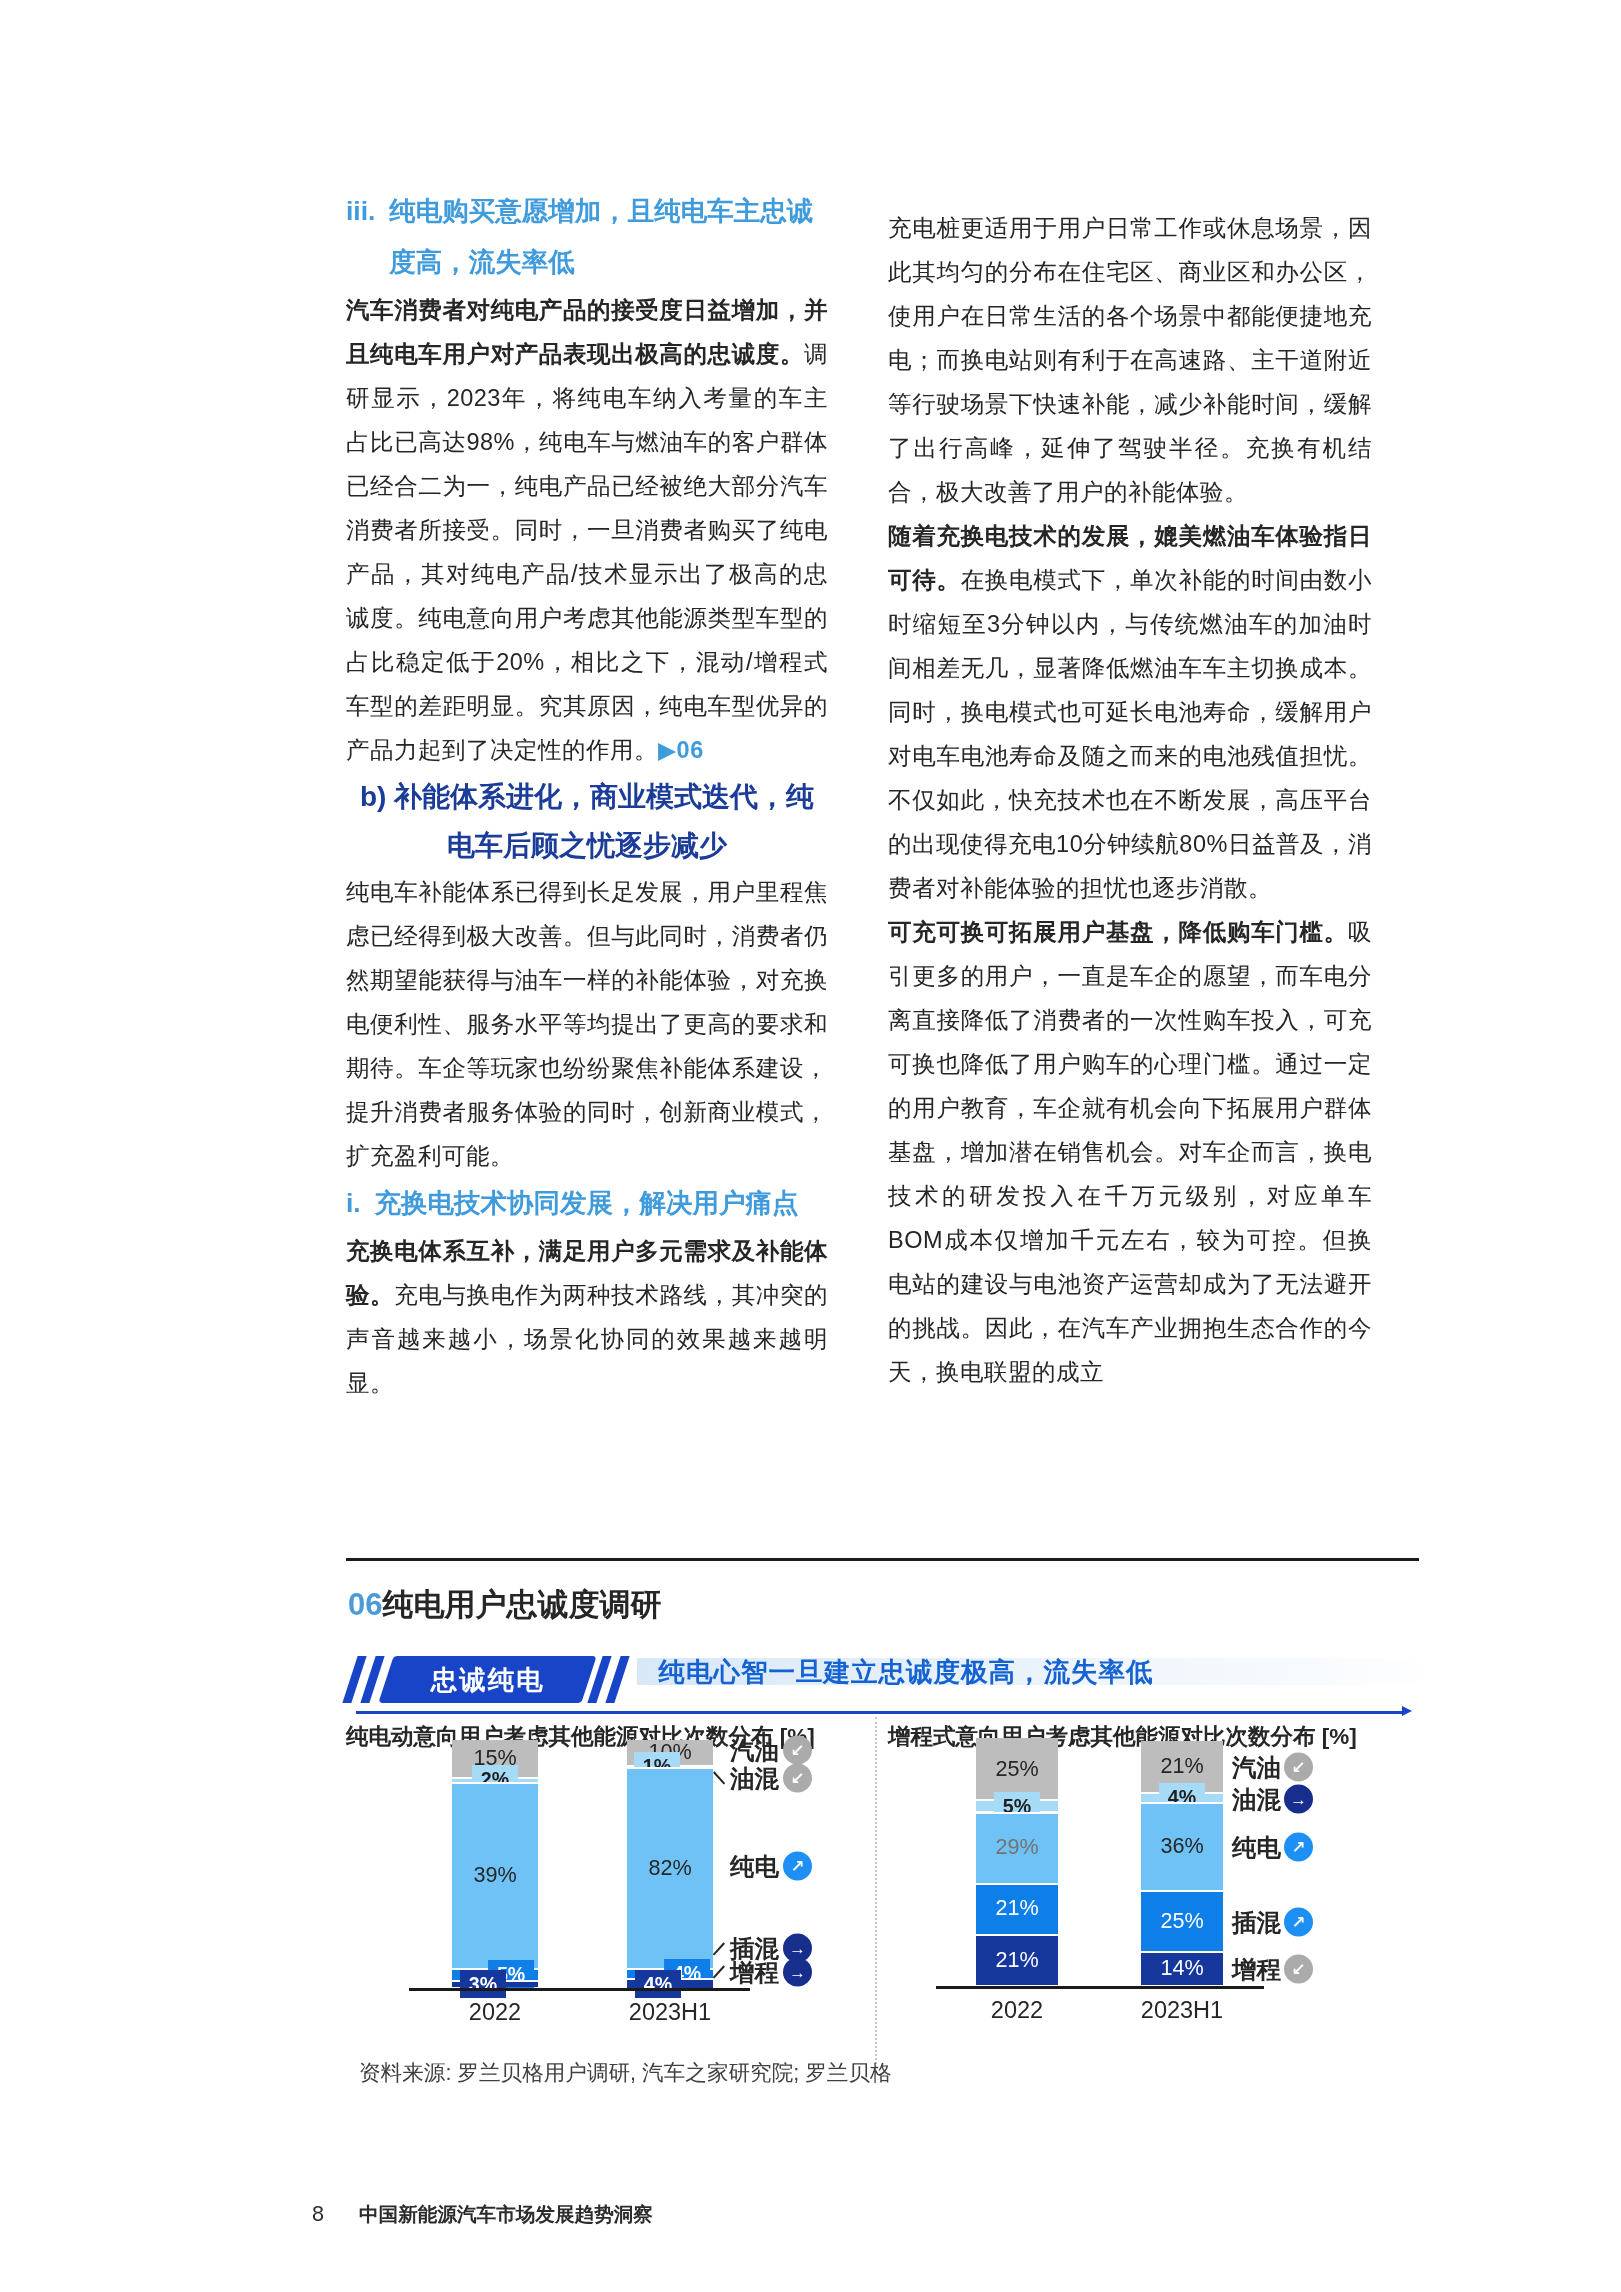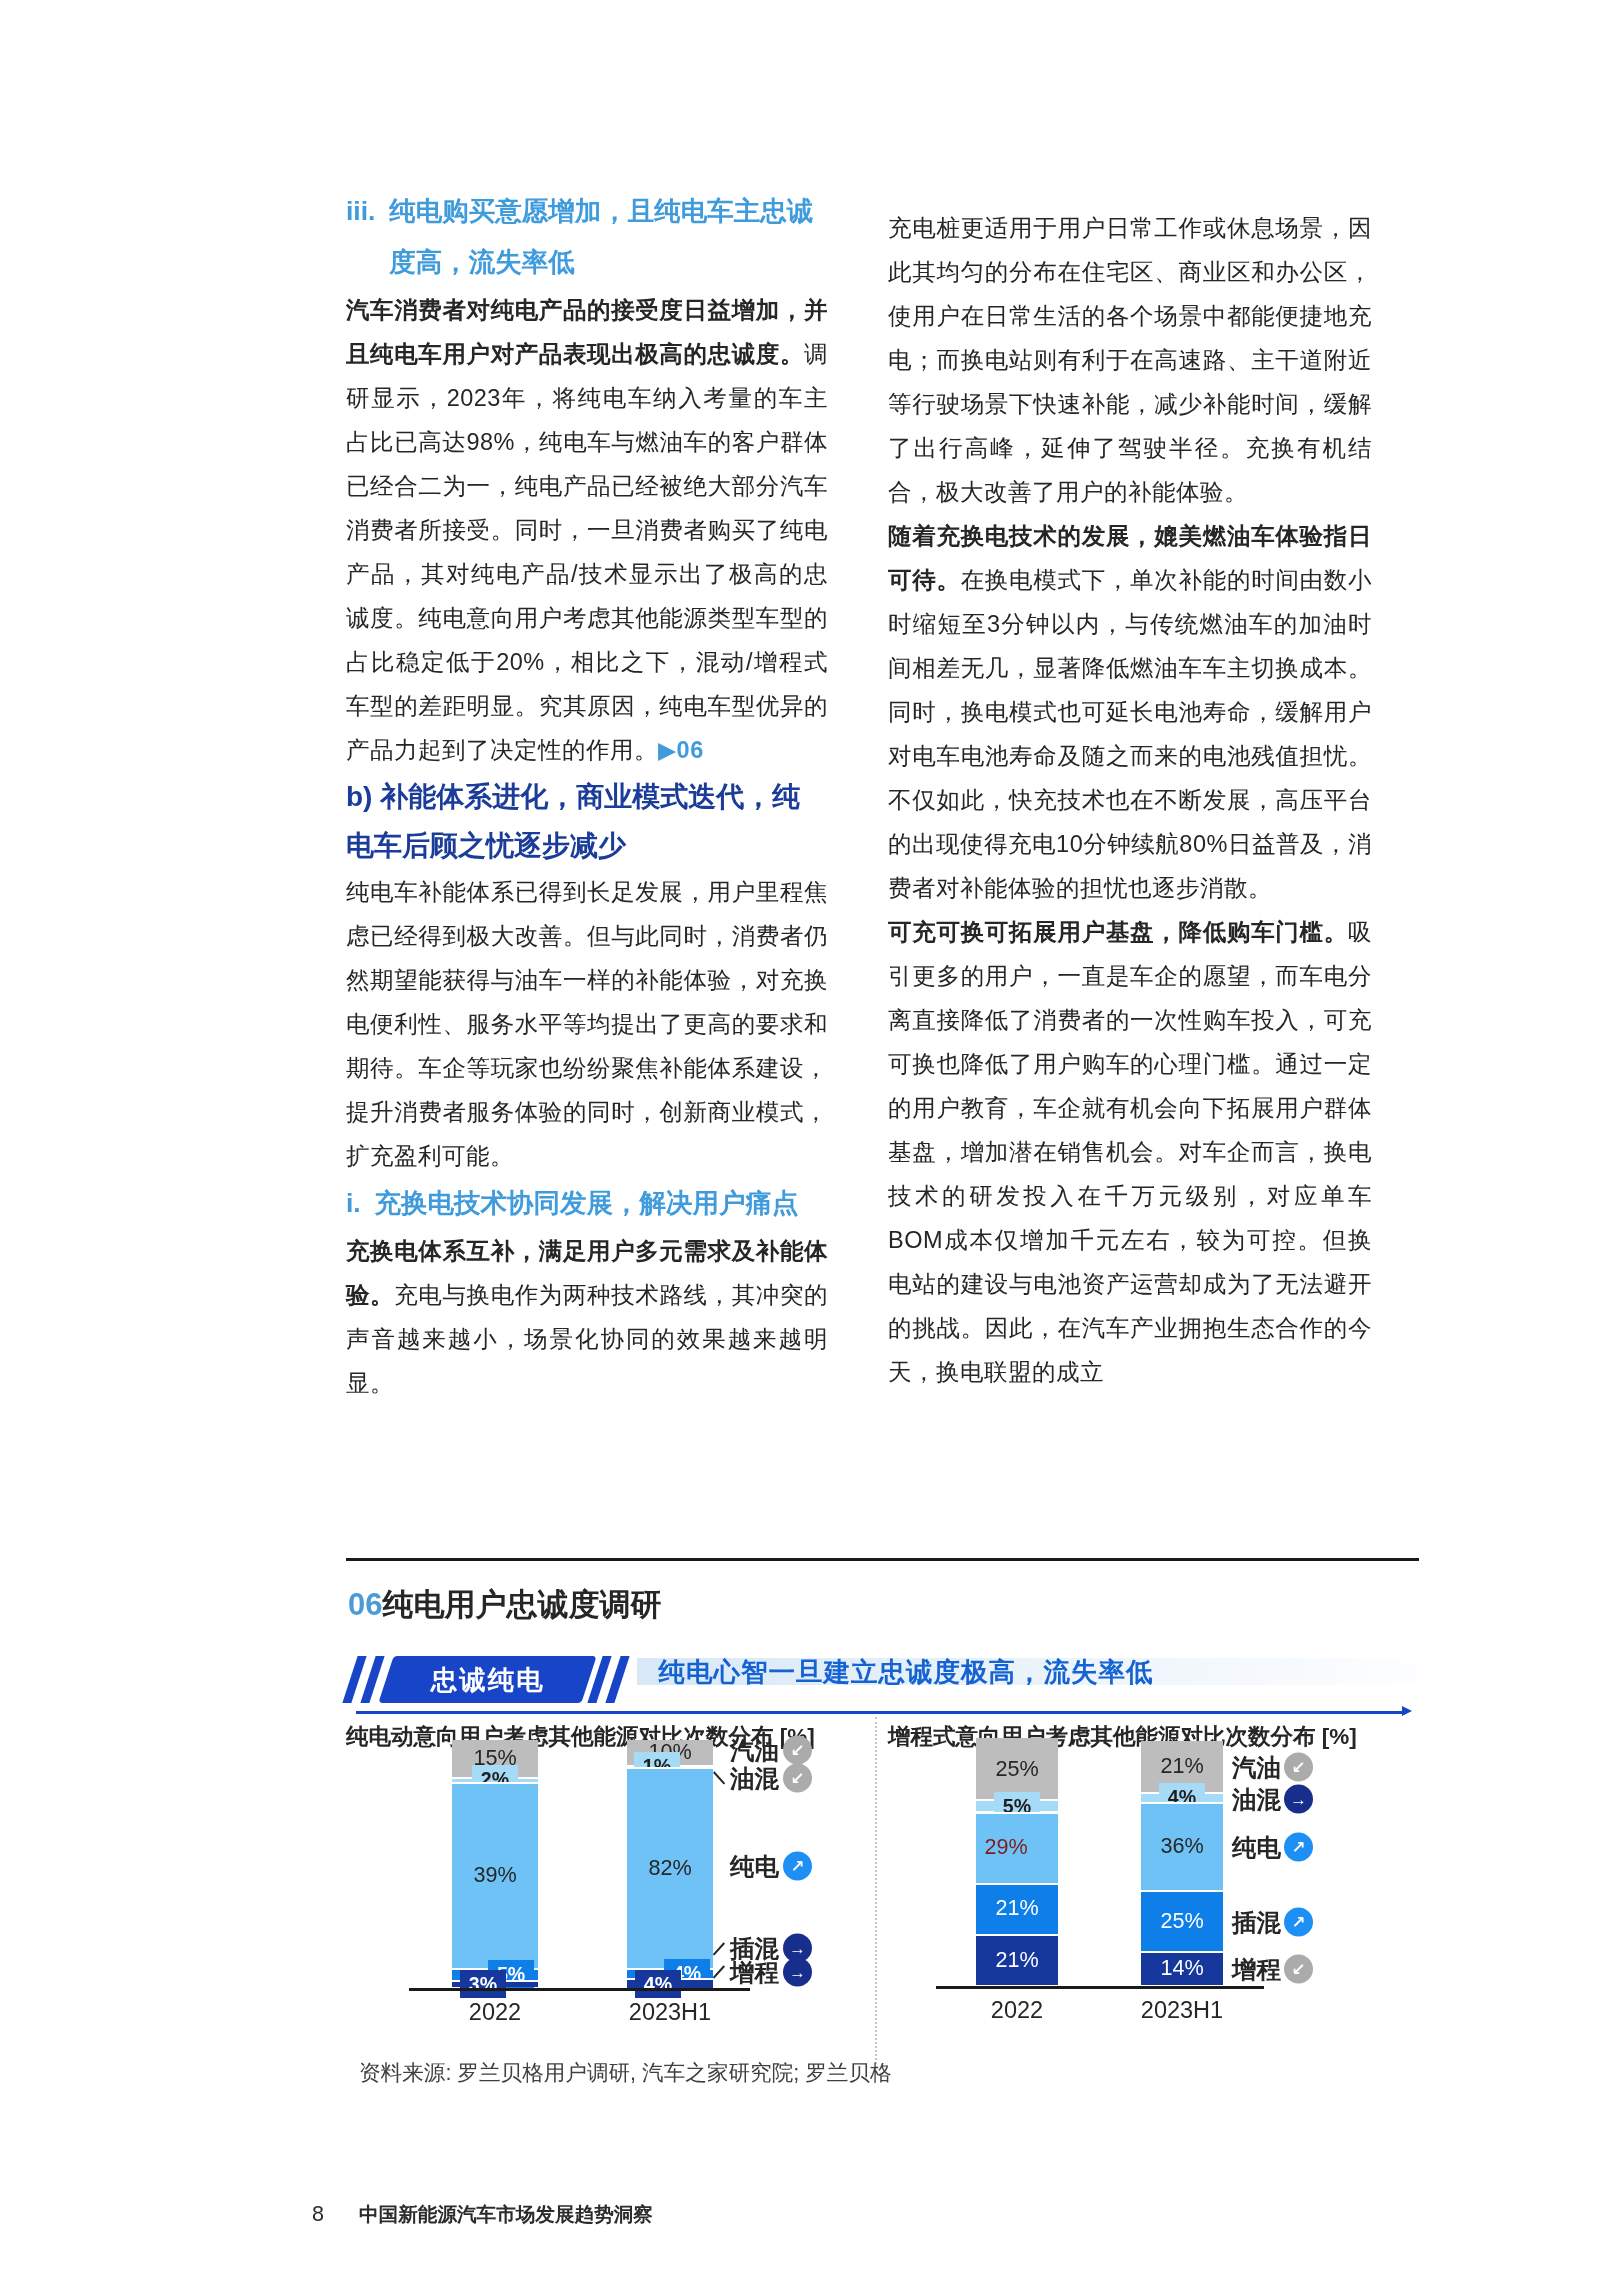--- a/index.html
+++ b/index.html
@@ -8,21 +8,21 @@
 
   
   .col{position:absolute;top:186px;text-align:justify}
   #col-left{left:346px;width:482px}
   #col-right{left:888px;width:484px}
   p.body{font-size:23.5px;line-height:44px;margin:0;letter-spacing:0.5px}
   p.body b{font-weight:bold}
   h3.light{color:#3F9BDC;font-size:26.5px;line-height:51px;font-weight:bold;margin:0;
            display:flex;gap:13.7px;text-align:left;align-items:flex-start}
   h3.light .hnum{flex:0 0 auto}
-  h2.navy{color:#1B3D99;font-size:28px;line-height:49px;font-weight:bold;margin:0;text-align:left}
+  h2.navy{color:#1B3D99;font-size:28px;line-height:49px;font-weight:bold;margin:0;text-align:center}
   .mt30{margin-top:29px}.mt40{margin-top:39px}.mt18{margin-top:17.6px}
   .mt28{margin-top:27.4px}.mt16{margin-top:15.7px}.mt36{margin-top:35px}.mt26{margin-top:25.5px}
   .ref{color:#3F9BDC;font-weight:bold;white-space:nowrap}
 
   
   #fig-rule{position:absolute;left:346px;top:1558px;width:1073px;height:2.9px;background:#1a1a1a}
   #fig-head{position:absolute;left:348px;top:1584px;display:flex;align-items:baseline}
   #fig-num{color:#4A9BD8;font-size:31px;font-weight:bold}
   #fig-title{color:#262626;font-size:31px;font-weight:bold}
 
@@ -147,21 +147,21 @@
     <div class="lg-icon" style="left: 437px; top: 251px; background: rgb(24, 46, 140);">→</div>
     <div class="connector" style="left: 372px; top: 243px; transform: rotate(42deg);"></div>
   </div>
 <div class="chart" id="chart-right">
     <div class="chart-title">增程式意向用户考虑其他能源对比次数分布 [%]</div>
     <div class="seg" style="left: 88px; top: 17px; width: 82px; height: 61px; background: rgb(189, 189, 189); border-top: none;"></div>
     <div class="seg-label" style="left: 129px; top: 48px; color: rgb(38, 38, 38);">25%</div>
     <div class="seg" style="left: 88px; top: 78px; width: 82px; height: 12.3px; background: rgb(166, 219, 248); border-top: 2px solid rgb(255, 255, 255);"></div>
     <div class="chip" style="background: rgb(166, 219, 248); color: rgb(31, 31, 31); left: 129px; top: 85px; transform: translate(-50%, -50%);">5%</div>
     <div class="seg" style="left: 88px; top: 91px; width: 82px; height: 71px; background: rgb(111, 194, 246); border-top: 2px solid rgb(255, 255, 255);"></div>
-    <div class="seg-label" style="left: 118px; top: 126px; color: #7f1d1d;">29%</div>
+    <div class="seg-label" style="left: 129px; top: 126px; color: #737373;">29%</div>
     <div class="seg" style="left: 88px; top: 162px; width: 82px; height: 51px; background: rgb(14, 126, 232); border-top: 2px solid rgb(255, 255, 255);"></div>
     <div class="seg-label" style="left: 129px; top: 187px; color: rgb(255, 255, 255);">21%</div>
     <div class="seg" style="left: 88px; top: 213px; width: 82px; height: 51px; background: rgb(22, 56, 157); border-top: 2px solid rgb(255, 255, 255);"></div>
     <div class="seg-label" style="left: 129px; top: 239px; color: rgb(255, 255, 255);">21%</div>
     <div class="cat" style="left: 129px; top: 276px;">2022</div>
     <div class="seg" style="left: 253px; top: 19.6px; width: 82px; height: 51px; background: rgb(189, 189, 189); border-top: none;"></div>
     <div class="seg-label" style="left: 294px; top: 45px; color: rgb(38, 38, 38);">21%</div>
     <div class="seg" style="left: 253px; top: 71px; width: 82px; height: 9.8px; background: rgb(166, 219, 248); border-top: 2px solid rgb(255, 255, 255);"></div>
     <div class="chip" style="background: rgb(166, 219, 248); color: rgb(31, 31, 31); left: 294px; top: 76px; transform: translate(-50%, -50%);">4%</div>
     <div class="seg" style="left: 253px; top: 81px; width: 82px; height: 88px; background: rgb(111, 194, 246); border-top: 2px solid rgb(255, 255, 255);"></div>

